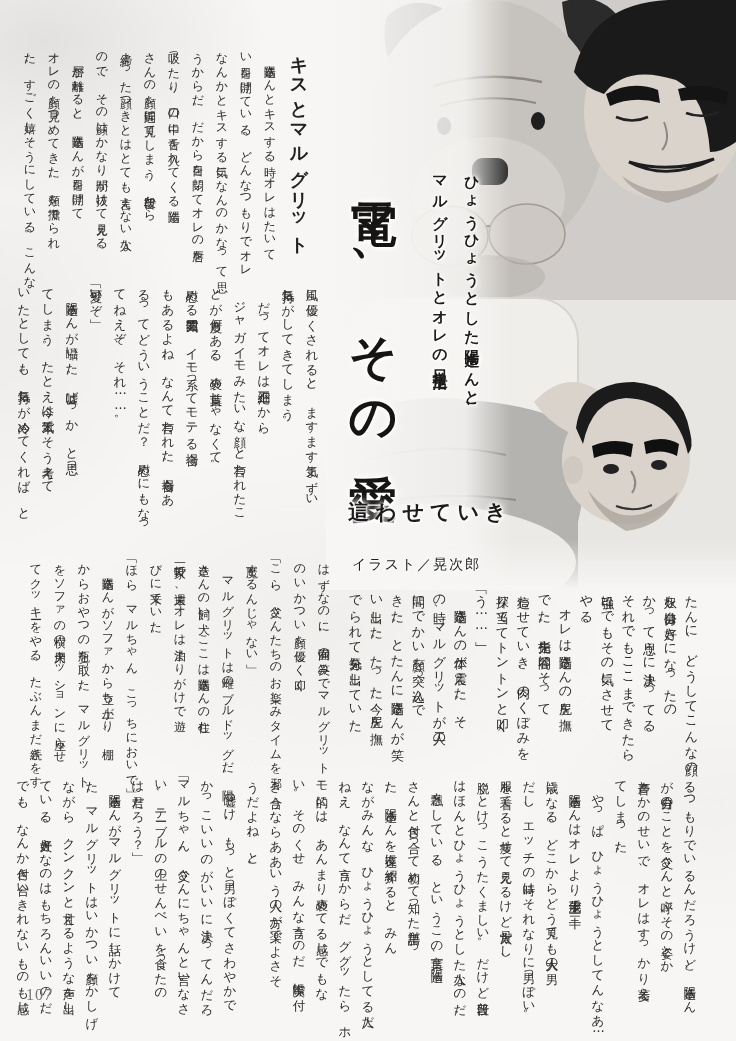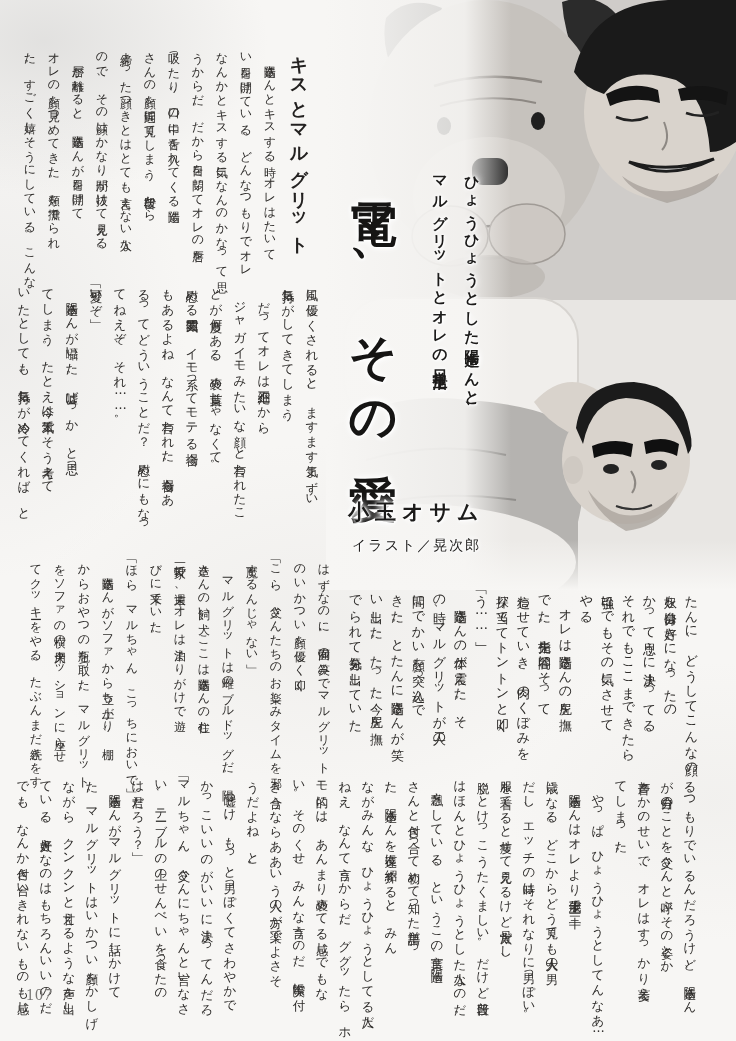--- a/index.html
+++ b/index.html
@@ -36,21 +36,21 @@
   .halo{text-shadow:0 0 3px #ffffff,0 0 6px #ffffff,0 0 10px #ffffff,1px 1px 2px #ffffff;}
   .subtitle{position:absolute;writing-mode:vertical-rl;text-orientation:upright;
     font-weight:bold;font-size:15px;letter-spacing:2px;color:#1c1b1a;height:360px;}
   .subtitle1{left:462px;top:166px;}
   .subtitle2{left:430px;top:166px;}
   .maintitle{position:absolute;left:342px;top:164px;height:400px;
     writing-mode:vertical-rl;text-orientation:upright;
     font-size:48px;font-weight:bold;letter-spacing:12px;color:#161514;}
   .author{position:absolute;left:348px;top:498px;font-size:21px;font-weight:bold;
     letter-spacing:6px;color:#1c1b1a;}
-  .credit{position:absolute;left:352px;top:537px;font-size:14px;letter-spacing:2px;color:#1c1b1a;}
+  .credit{position:absolute;left:352px;top:556px;font-size:14px;letter-spacing:2px;color:#1c1b1a;}
   .pageno{position:absolute;left:26px;top:986px;font-size:16px;color:#7a7876;letter-spacing:1px;font-family:Liberation Serif, serif;}
 </style>
 </head>
 <body>
 
 <div class="page">
 
   <svg class="illo" viewBox="0 0 410 590" aria-hidden="true">
     <defs>
       <linearGradient id="fadeL" x1="0" y1="0" x2="1" y2="0">
@@ -113,21 +113,21 @@
       <ellipse cx="88" cy="562" rx="162" ry="58" fill="#eceae7"></ellipse>
     </g>
 
     <rect x="0" y="0" width="185" height="590" fill="url(#fadeL)"></rect>
     <rect x="0" y="540" width="410" height="50" fill="url(#fadeB)"></rect>
   </svg>
 
   <div class="subtitle subtitle1 halo">ひょうひょうとした陽造さんと、</div>
   <div class="subtitle subtitle2 halo">マルグリットとオレの日常生活</div>
   <div class="maintitle halo">電マ、その愛</div>
-  <div class="author halo">小玉オサム</div>
+  <div class="author halo">這わせていき</div>
   <div class="credit halo">イラスト／晃次郎</div>
 
   <div class="vtext block1">
     <p class="heading">キスとマルグリット</p>
     <span><p>　陽造さんとキスする時、オレはたいて</p><p>い目を開けている。どんなつもりでオレ</p><p>なんかとキスする気になんのかなって思</p><p>うからだ。だから目を閉じてオレの唇を</p><p>吸ったり、口の中に舌を入れてくる陽造</p><p>さんの顔を間近に見てしまう。普段から</p><p>締まった顔つきとはとても言えない人な</p><p>ので、その顔はかなり間が抜けて見える。</p><p>　唇が離れると、陽造さんが目を開けて</p><p>オレの顔を見つめてきた。頬を撫でられ</p><p>た。すごく嬉しそうにしている。こんな</p></span>
   </div>
 
   <div class="vtext block2">
       <p>風に優しくされると、ますます気まずい</p>
       <p>気持ちがしてきてしまう。</p>

